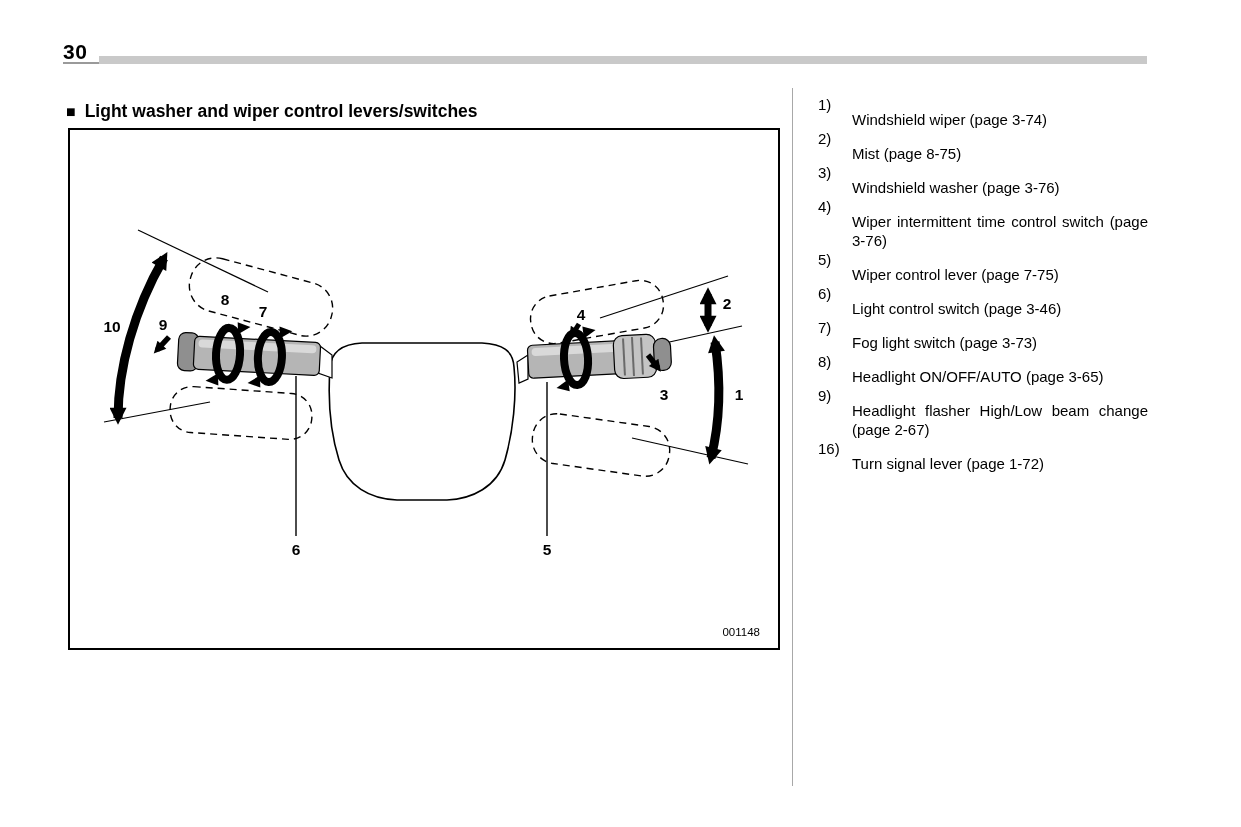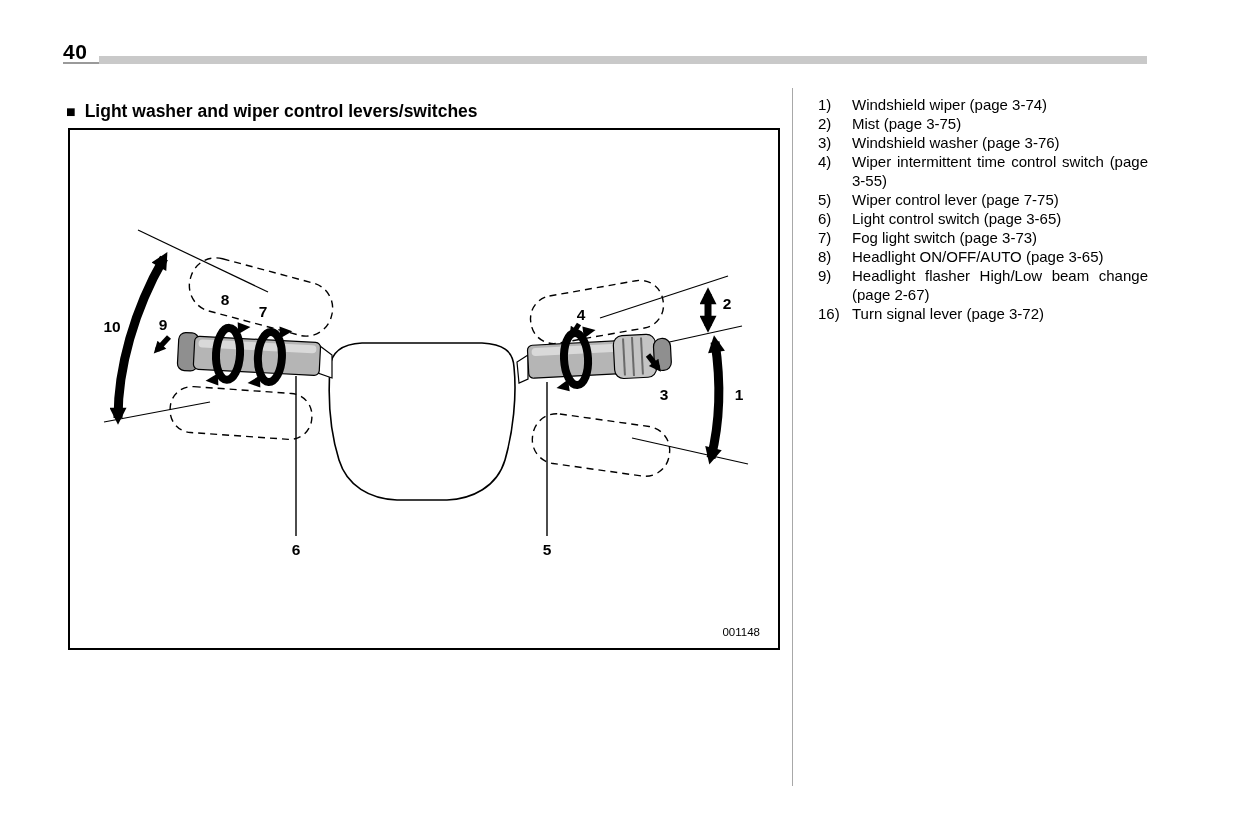--- a/index.html
+++ b/index.html
@@ -36,26 +36,26 @@
   .divider {
     position: absolute; left: 792px; top: 88px; width: 1px; height: 698px;
     background: #a8a8a8;
   }
   .legend {
     position: absolute; left: 818px; top: 95px; width: 330px;
     font-size: 15px; line-height: 19px;
   }
   .legend-item { display: flex; }
   .legend-item .num { flex: 0 0 34px; }
-  .legend-item .txt { flex: 1; text-align: justify; }
+  .legend-item .txt { flex: 1; text-align: justify; margin-top: 15px; }
 </style>
 </head>
 <body>
 
-<div class="page-num">40</div>
+<div class="page-num">30</div>
 <div class="page-num-underline"></div>
 <div class="header-rule"></div>
 
 <div class="section-heading">
   <span class="bullet">■</span>
   <span>Light washer and wiper control levers/switches</span>
 </div>
 
 <div class="figure-box">
   <svg viewBox="0 0 708 518" xmlns="http://www.w3.org/2000/svg">
@@ -143,47 +143,47 @@
 
 <div class="divider"></div>
 
 <div class="legend">
   <div class="legend-item">
     <span class="num">1)</span>
     <span class="txt">Windshield wiper (page 3-74)</span>
   </div>
   <div class="legend-item">
     <span class="num">2)</span>
-    <span class="txt">Mist (page 3-75)</span>
+    <span class="txt">Mist (page 8-75)</span>
   </div>
   <div class="legend-item">
     <span class="num">3)</span>
     <span class="txt">Windshield washer (page 3-76)</span>
   </div>
   <div class="legend-item">
     <span class="num">4)</span>
-    <span class="txt">Wiper intermittent time control switch (page 3-55)</span>
+    <span class="txt">Wiper intermittent time control switch (page 3-76)</span>
   </div>
   <div class="legend-item">
     <span class="num">5)</span>
     <span class="txt">Wiper control lever (page 7-75)</span>
   </div>
   <div class="legend-item">
     <span class="num">6)</span>
-    <span class="txt">Light control switch (page 3-65)</span>
+    <span class="txt">Light control switch (page 3-46)</span>
   </div>
   <div class="legend-item">
     <span class="num">7)</span>
     <span class="txt">Fog light switch (page 3-73)</span>
   </div>
   <div class="legend-item">
     <span class="num">8)</span>
     <span class="txt">Headlight ON/OFF/AUTO (page 3-65)</span>
   </div>
   <div class="legend-item">
     <span class="num">9)</span>
     <span class="txt">Headlight flasher High/Low beam change (page 2-67)</span>
   </div>
   <div class="legend-item">
     <span class="num">16)</span>
-    <span class="txt">Turn signal lever (page 3-72)</span>
+    <span class="txt">Turn signal lever (page 1-72)</span>
   </div>
 </div>
 
 </body></html>

